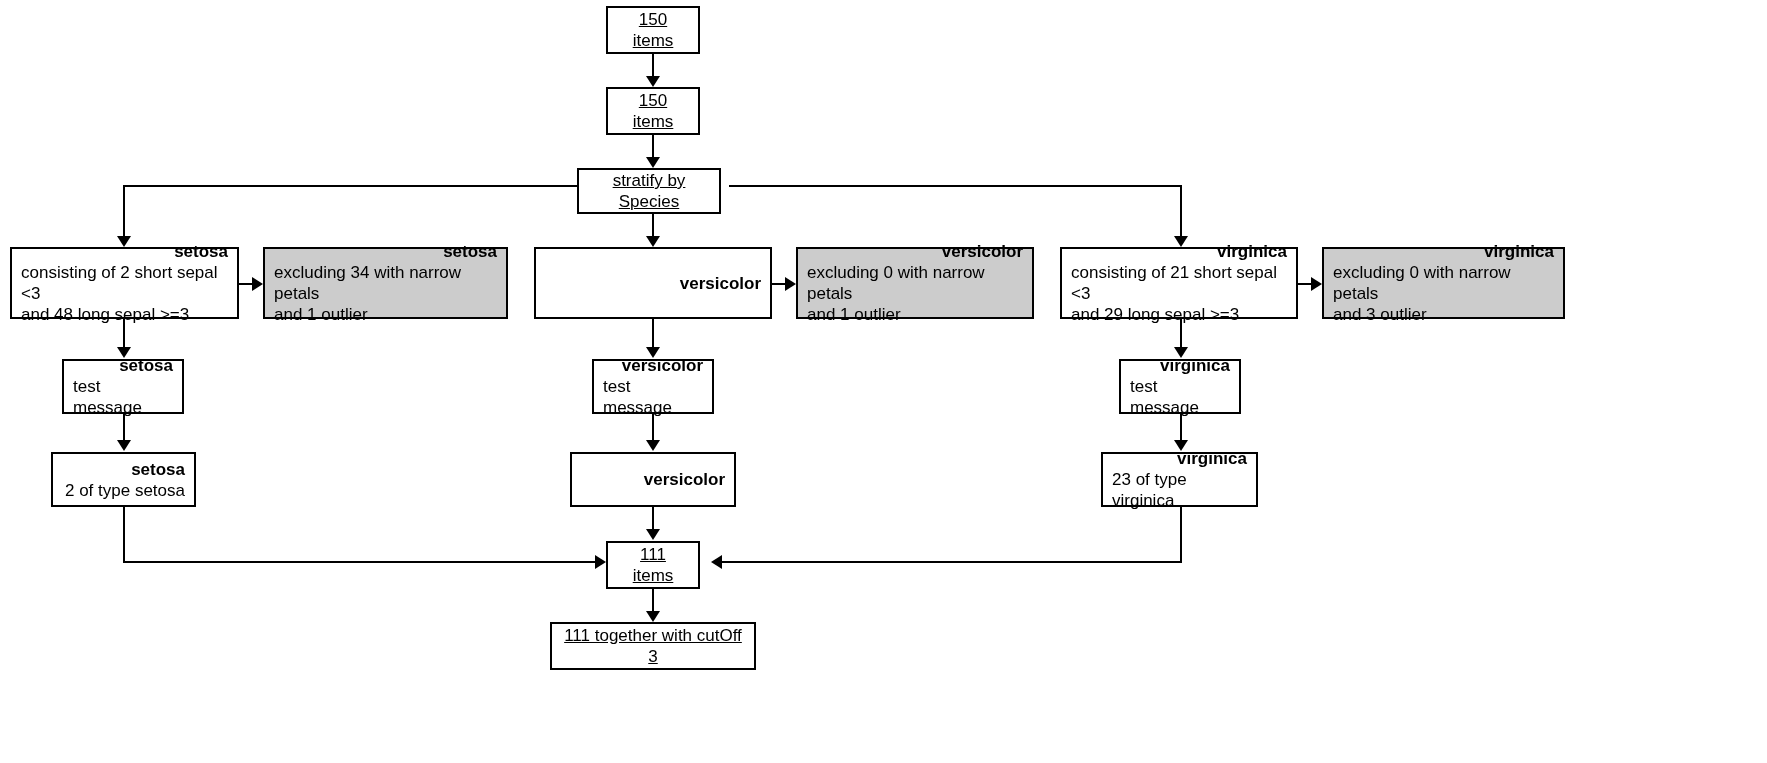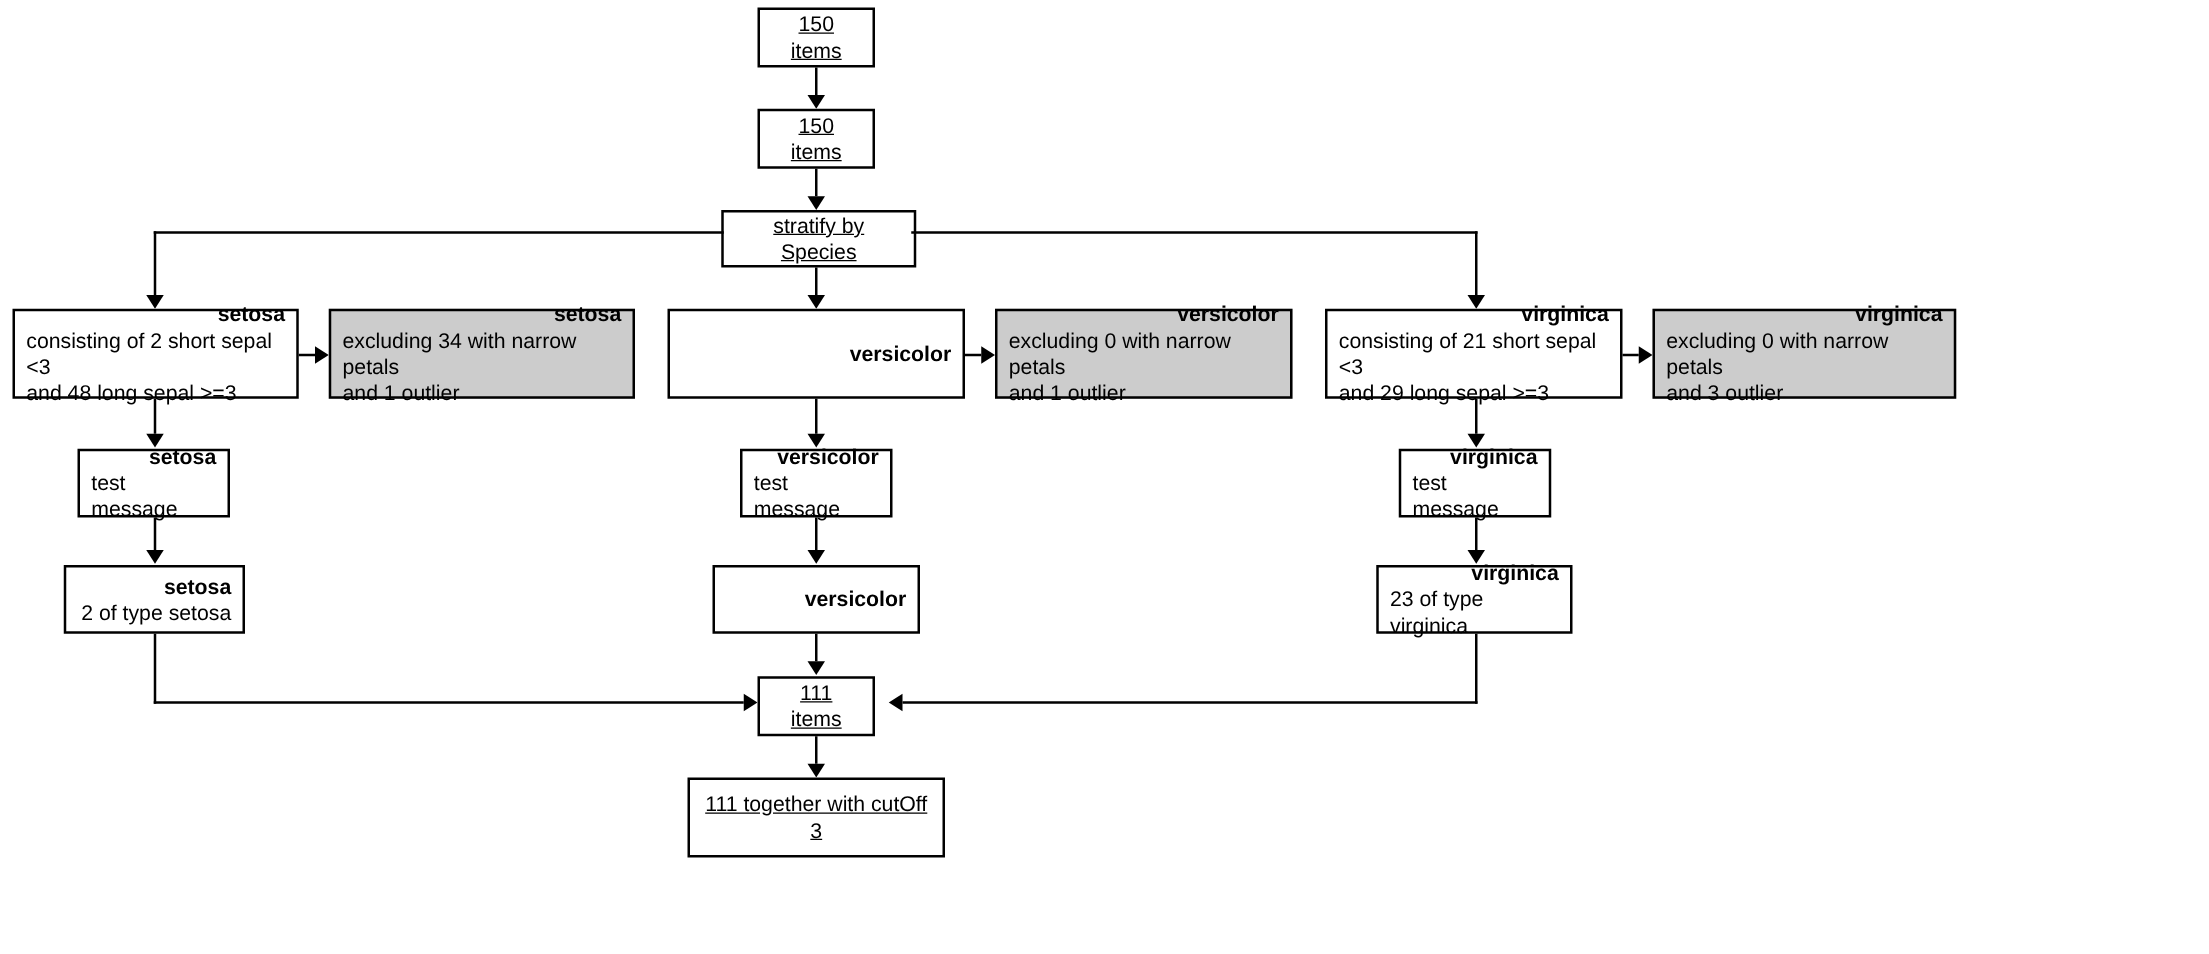--- a/index.html
+++ b/index.html
@@ -95,21 +95,21 @@
   <div class="conn vline" style="left:652px; top:54px; height:22px;"></div>
   <div class="arrow-down" style="left:646px; top:76px;"></div>
 
   <div class="node center" style="left:606px; top:87px; width:94px; height:48px;">
     <span class="txt">150 items</span>
   </div>
 
   <div class="conn vline" style="left:652px; top:135px; height:22px;"></div>
   <div class="arrow-down" style="left:646px; top:157px;"></div>
 
-  <div class="node center" style="left:577px; top:168px; width:156px; height:46px;justify-content:center;">
+  <div class="node center" style="left:577px; top:168px; width:144px; height:46px;justify-content:center;">
     <span class="txt">stratify by Species</span>
   </div>
 
   <div class="conn hline" style="left:123px; top:185px; width:456px;"></div>
   <div class="conn hline" style="left:729px; top:185px; width:453px;"></div>
 
   <div class="conn vline" style="left:123px; top:185px; height:51px;"></div>
   <div class="arrow-down" style="left:117px; top:236px;"></div>
 
   <div class="conn vline" style="left:652px; top:214px; height:22px;"></div>
@@ -219,17 +219,17 @@
   <div class="conn vline" style="left:652px; top:507px; height:22px;"></div>
   <div class="arrow-down" style="left:646px; top:529px;"></div>
 
   <div class="node center" style="left:606px; top:541px; width:94px; height:48px;">
     <span class="txt">111 items</span>
   </div>
 
   <div class="conn vline" style="left:652px; top:589px; height:22px;"></div>
   <div class="arrow-down" style="left:646px; top:611px;"></div>
 
-  <div class="node center" style="left:550px; top:622px; width:206px; height:64px;">
+  <div class="node center" style="left:550px; top:622px; width:206px; height:48px;">
     <span class="txt">111 together with cutOff 3</span>
   </div>
 
 </div>
 
 </body></html>

